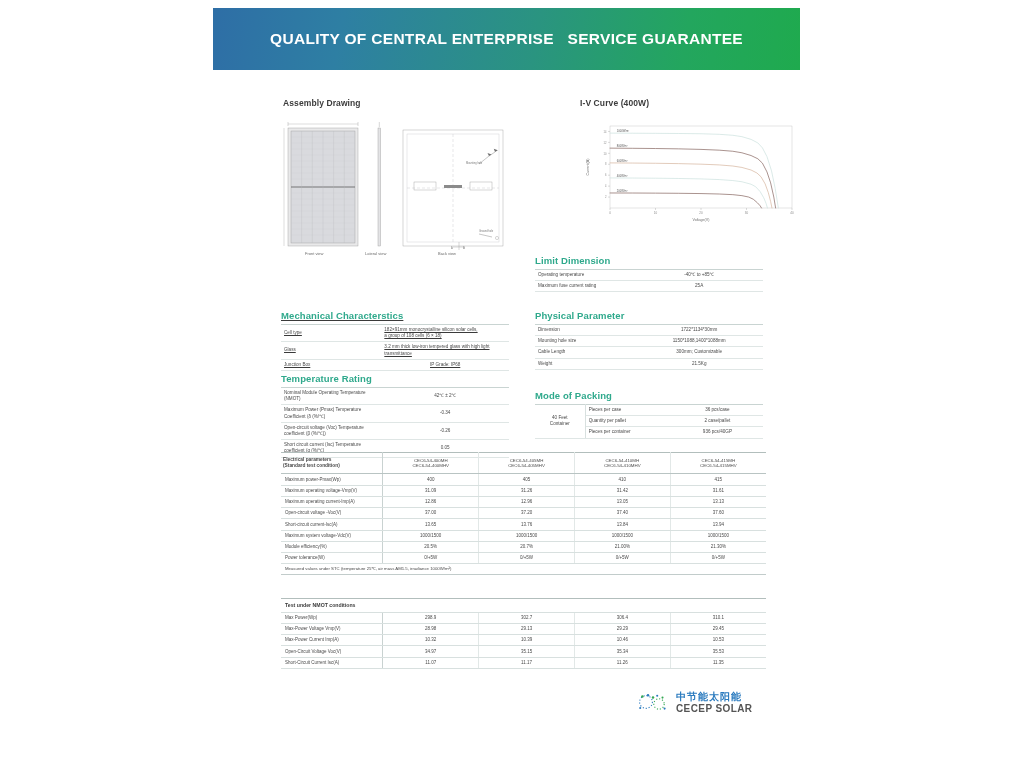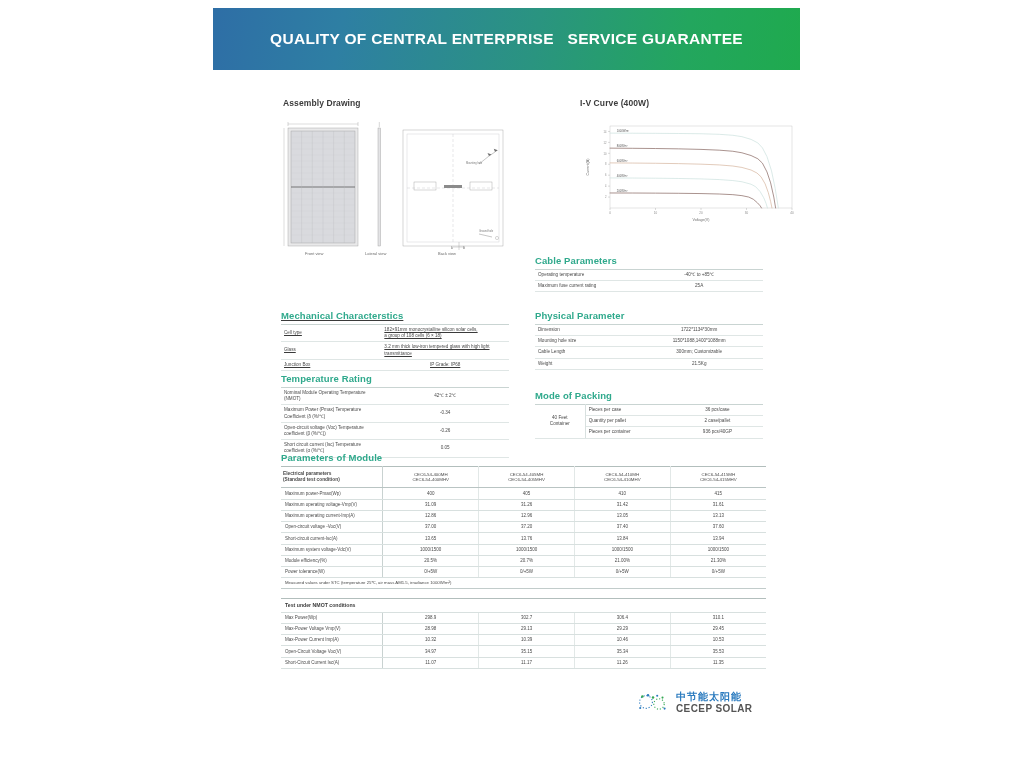--- a/index.html
+++ b/index.html
@@ -192,21 +192,21 @@
           <text x="36.825" y="41.699999999999996" font-size="2.7" fill="#555" font-family="Liberation Sans, sans-serif">600W/m²</text>
           <path d="M30.00 57.93 L52.75 58.04 L75.50 58.21 L98.25 58.48 L121.00 58.92 L139.20 59.57 L152.85 60.56 L161.95 61.76 L171.05 64.22 L175.60 66.68 L180.15 71.60 L183.79 77.89 L186.06 83.35 L187.43 88.00" fill="none" stroke="#cfe3e0" stroke-width="0.75" stroke-linecap="round"></path>
           <text x="36.825" y="56.733333333333334" font-size="2.7" fill="#555" font-family="Liberation Sans, sans-serif">400W/m²</text>
           <path d="M30.00 72.97 L52.75 73.02 L75.50 73.13 L98.25 73.29 L121.00 73.57 L139.20 74.01 L152.85 74.66 L161.95 75.65 L168.78 77.07 L173.32 79.25 L177.42 82.81 L180.15 85.81 L181.51 88.00" fill="none" stroke="#8d6f6a" stroke-width="0.75" stroke-linecap="round"></path>
           <text x="36.825" y="71.76666666666667" font-size="2.7" fill="#555" font-family="Liberation Sans, sans-serif">200W/m²</text>
         </svg>
     </div>
   </div>
 
   <div style="position:absolute;left:535px;top:185px;width:228px;">
-    <div class="sec-title">Cable Parameters</div>
+    <div class="sec-title">Limit Dimension</div>
     <table class="spec">
       <tbody id="tb-limit">
           <tr>
             <td class="k" style="white-space: pre-line;">Operating temperature</td>
             <td class="v" style="white-space: pre-line;">-40℃ to +85℃</td>
           </tr>
           <tr>
             <td class="k" style="white-space: pre-line;">Maximum fuse current rating</td>
             <td class="v" style="white-space: pre-line;">25A</td>
           </tr>
@@ -303,21 +303,20 @@
           </tr>
           <tr>
             <td style="width: 38%;">Pieces per container</td>
             <td style="text-align: center;">936 pcs/40GP</td>
           </tr>
         </tbody>
     </table>
   </div>
 
   <div id="pom">
-    <div class="sec-title">Parameters of Module</div>
     <table class="grid toprule">
       <tbody id="tb-pom">
           <tr class="hdr">
             <td class="lab" style="white-space: pre-line;">Electrical parameters
 (Standard test condition)</td>
             <td class="val" style="white-space: pre-line;">CEC6-54-400MH
 CEC6-54-400MHV</td>
             <td class="val" style="white-space: pre-line;">CEC6-54-405MH
 CEC6-54-405MHV</td>
             <td class="val" style="white-space: pre-line;">CEC6-54-410MH

